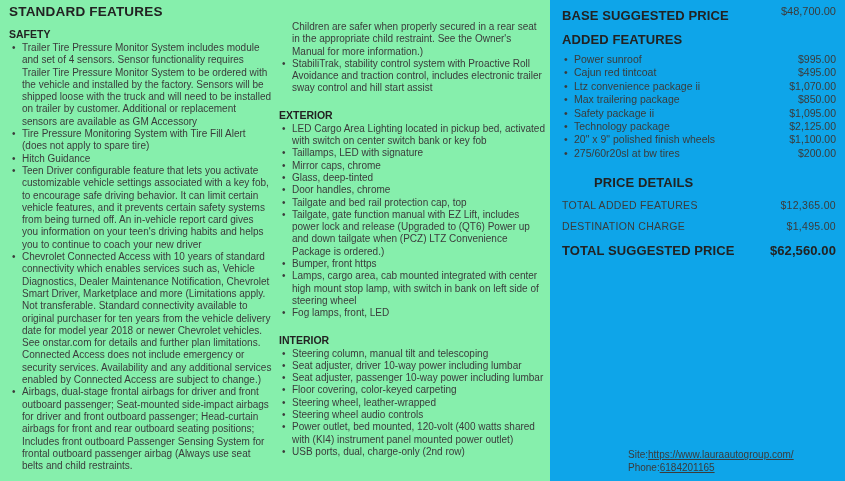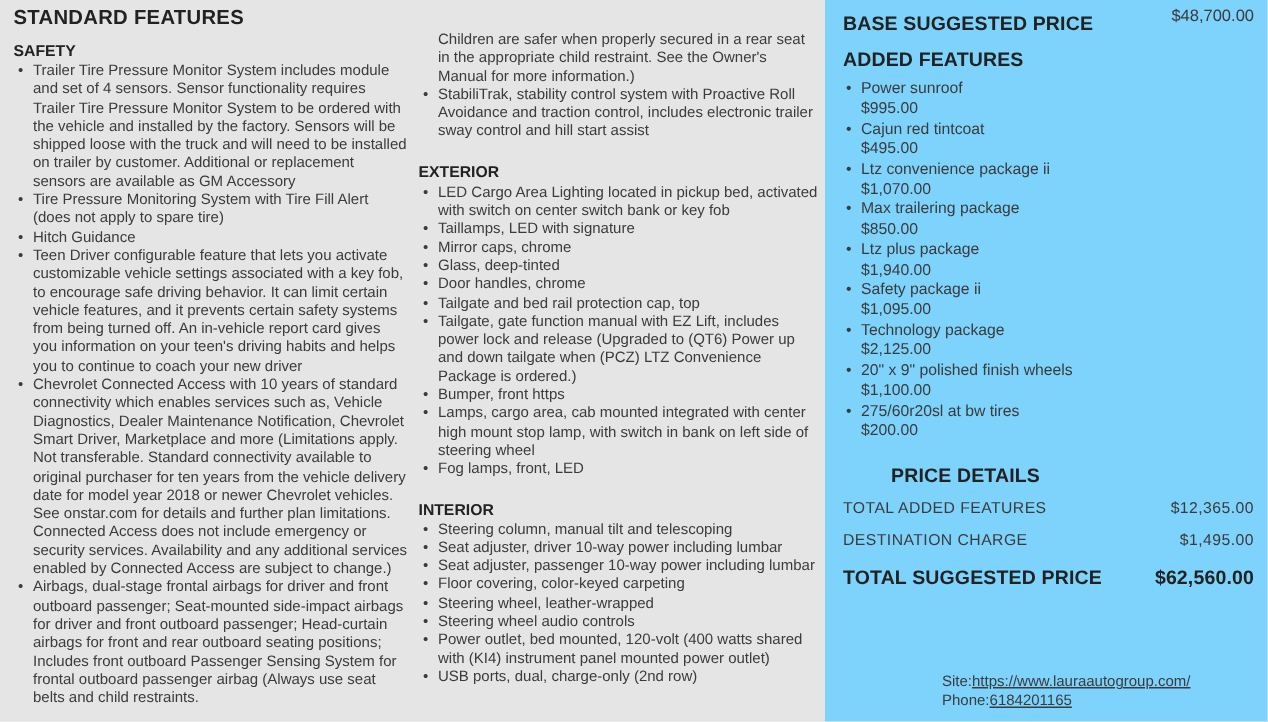--- a/index.html
+++ b/index.html
@@ -10,21 +10,21 @@
     background: #ffffff;
     font-family: "Liberation Sans", sans-serif;
     color: #3b3b3b;
     -webkit-font-smoothing: antialiased;
   }
 
   
   .features-pane {
     position: absolute; left: 0; top: 0;
     width: 550px; height: 481px;
-    background: #e5e5e5;
+    background: #86efac;
     overflow: hidden;
   }
   .features-col { position: absolute; top: 4px; }
   #features-col-1 { left: 9px;  width: 263px; }
   #features-col-2 { left: 279px; width: 266px; top: 21px; }
 
   .page-title {
     font-size: 13.5px; font-weight: bold; color: #222;
     margin: 0 0 9px 0; letter-spacing: 0.2px;
   }
@@ -46,37 +46,37 @@
   }
   .cont {
     margin: 0; padding-left: 13px;
     font-size: 10px; line-height: 12.3px;
   }
 
   
   .pricing-pane {
     position: absolute; left: 550px; top: 0;
     width: 295px; height: 481px;
-    background: #7dd3fc;
+    background: #0ea5e9;
   }
   .pricing-inner { padding: 5px 9px 0 12px; }
 
   .base-row { display: flex; justify-content: space-between; align-items: flex-start; }
   .base-label { font-size: 13px; font-weight: bold; color: #222; padding-top: 3px; letter-spacing: 0.1px; }
   .base-price { font-size: 11px; color: #3b3b3b; }
 
   .pricing-heading {
     font-size: 13px; font-weight: bold; color: #222;
     margin: 9px 0 6px 0; letter-spacing: 0.1px;
   }
   .priced { list-style: none; margin: 0; padding: 0; }
   .priced li {
     position: relative; display: flex; justify-content: space-between;
     padding-left: 12px;
-    font-size: 10.5px; line-height: 13.4px; flex-direction: column;
+    font-size: 10.5px; line-height: 13.4px;
   }
   .priced li::before {
     content: "\2022";
     position: absolute; left: 2px; top: 0;
   }
   .priced .item-price { white-space: nowrap; }
 
   .details-heading { margin-top: 15px; margin-bottom: 9px; margin-left: 32px; }
   .detail-row {
     display: flex; justify-content: space-between;
@@ -171,24 +171,20 @@
         </li>
         <li>
           <span class="item-label">Ltz convenience package ii</span>
           <span class="item-price">$1,070.00</span>
         </li>
         <li>
           <span class="item-label">Max trailering package</span>
           <span class="item-price">$850.00</span>
         </li>
         <li>
-          <span class="item-label">Ltz plus package</span>
-          <span class="item-price">$1,940.00</span>
-        </li>
-        <li>
           <span class="item-label">Safety package ii</span>
           <span class="item-price">$1,095.00</span>
         </li>
         <li>
           <span class="item-label">Technology package</span>
           <span class="item-price">$2,125.00</span>
         </li>
         <li>
           <span class="item-label">20" x 9" polished finish wheels</span>
           <span class="item-price">$1,100.00</span>

